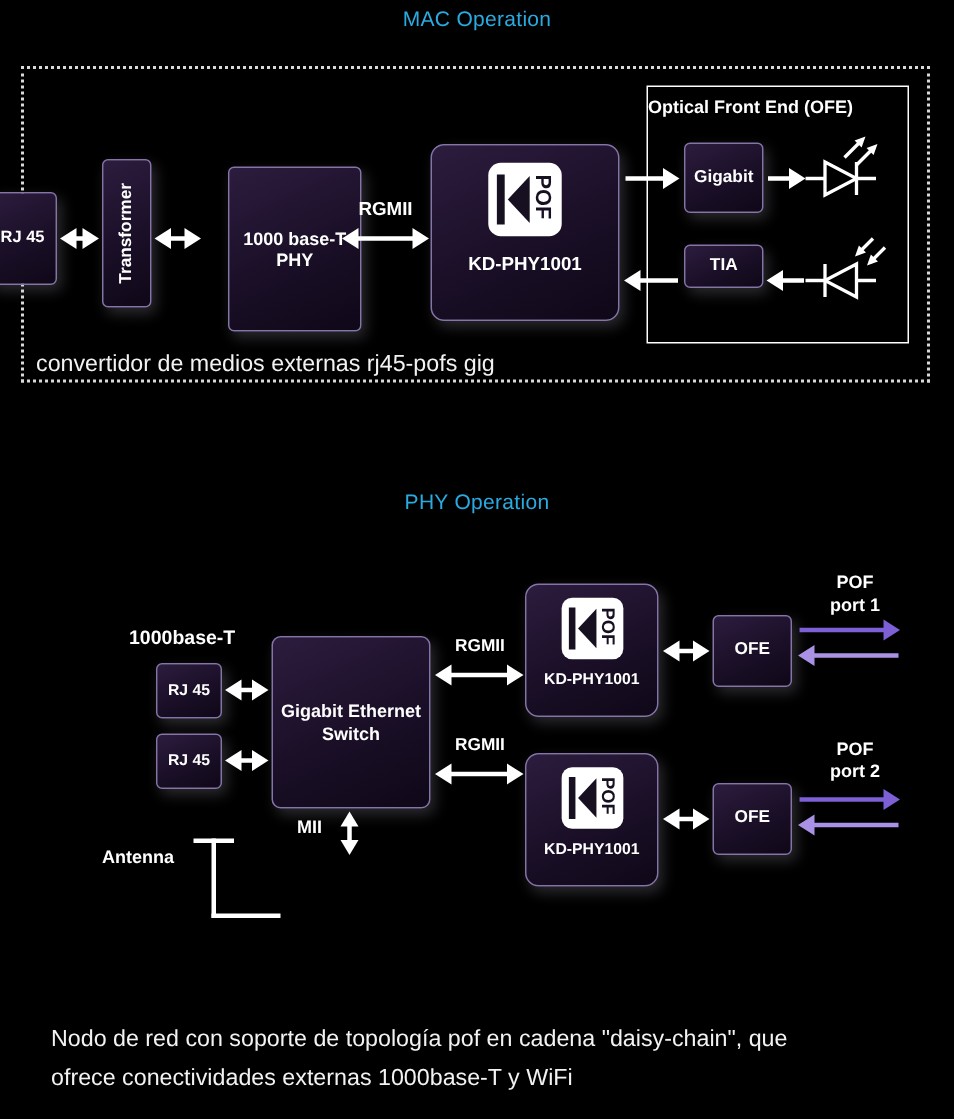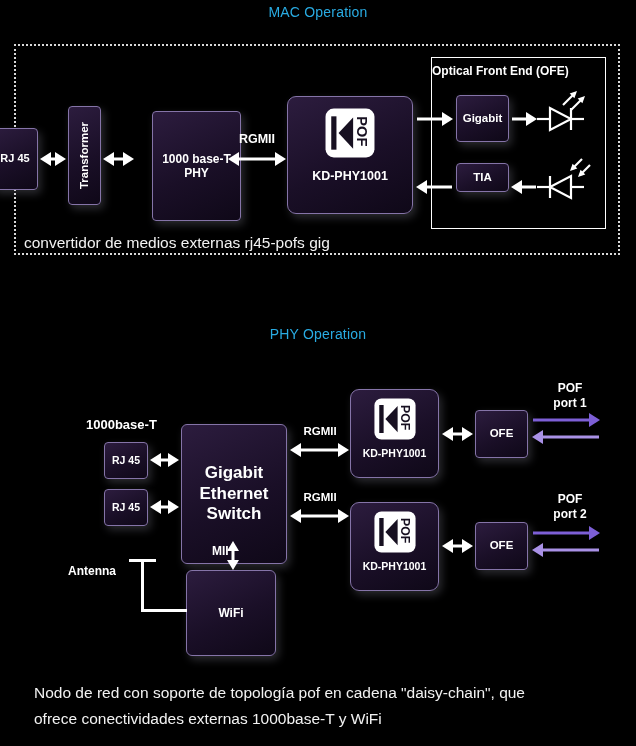--- a/index.html
+++ b/index.html
@@ -167,21 +167,21 @@
       <span class="head l"></span>
       <span class="shaft"></span>
       <span class="head r"></span>
     </div>
   <div class="arrow h hl hr" style="left:150px;top:500px;width:29px;height:14px">
       <span class="head l"></span>
       <span class="shaft"></span>
       <span class="head r"></span>
     </div>
 
-  <div class="block" style="left:181px;top:424px;width:106px;height:140px;font-size:17px;border-radius:6px">
+  <div class="block" style="left:181px;top:424px;width:106px;height:115px;font-size:12px;border-radius:6px">
     <span class="ml">Gigabit Ethernet
 Switch</span>
   </div>
 
   <div class="lbl" style="left:292px;top:424px;width:56px;text-align:center;font-size:11.5px">RGMII</div>
   <div class="arrow h hl hr" style="left:290px;top:443px;width:59px;height:14px">
       <span class="head l"></span>
       <span class="shaft"></span>
       <span class="head r"></span>
     </div>
@@ -248,30 +248,27 @@
 port 2</div>
   <div class="arrow h hr" style="left:532px;top:526px;width:68px;height:14px;--c:var(--pof-tx-arrow)">
       <span class="shaft"></span>
       <span class="head r"></span>
     </div>
   <div class="arrow h hl" style="left:532px;top:543px;width:68px;height:14px;--c:var(--pof-rx-arrow)">
       <span class="head l"></span>
       <span class="shaft"></span>
     </div>
 
-  <div class="lbl" style="left:212px;top:544px;font-size:12px">MII</div>
+  <div class="lbl" style="left:198px;top:544px;font-size:12px">MII</div>
   <div class="arrow v hu hd" style="left:226px;top:541px;width:14px;height:29px">
       <span class="head u"></span>
       <span class="shaft"></span>
       <span class="head d"></span>
     </div>
 
-  <div class="block" style="left:186px;top:570px;width:90px;height:86px;font-size:12px;border-radius:6px">
-    <span>WiFi</span>
-  </div>
 
   <div class="lbl" style="left:68px;top:564px;font-size:12px">Antenna</div>
   <div style="position:absolute;left:129px;top:559px;width:60px;height:54px">
     <span class="bar" style="left:0;top:0;width:27px;height:3px"></span>
     <span class="bar" style="left:12px;top:0;width:3px;height:53px"></span>
     <span class="bar" style="left:12px;top:50px;width:46px;height:3px"></span>
   </div>
 
   <div class="caption" style="left:34px;top:680px">Nodo de red con soporte de topología pof en cadena "daisy-chain", que
 ofrece conectividades externas 1000base-T y WiFi</div>

